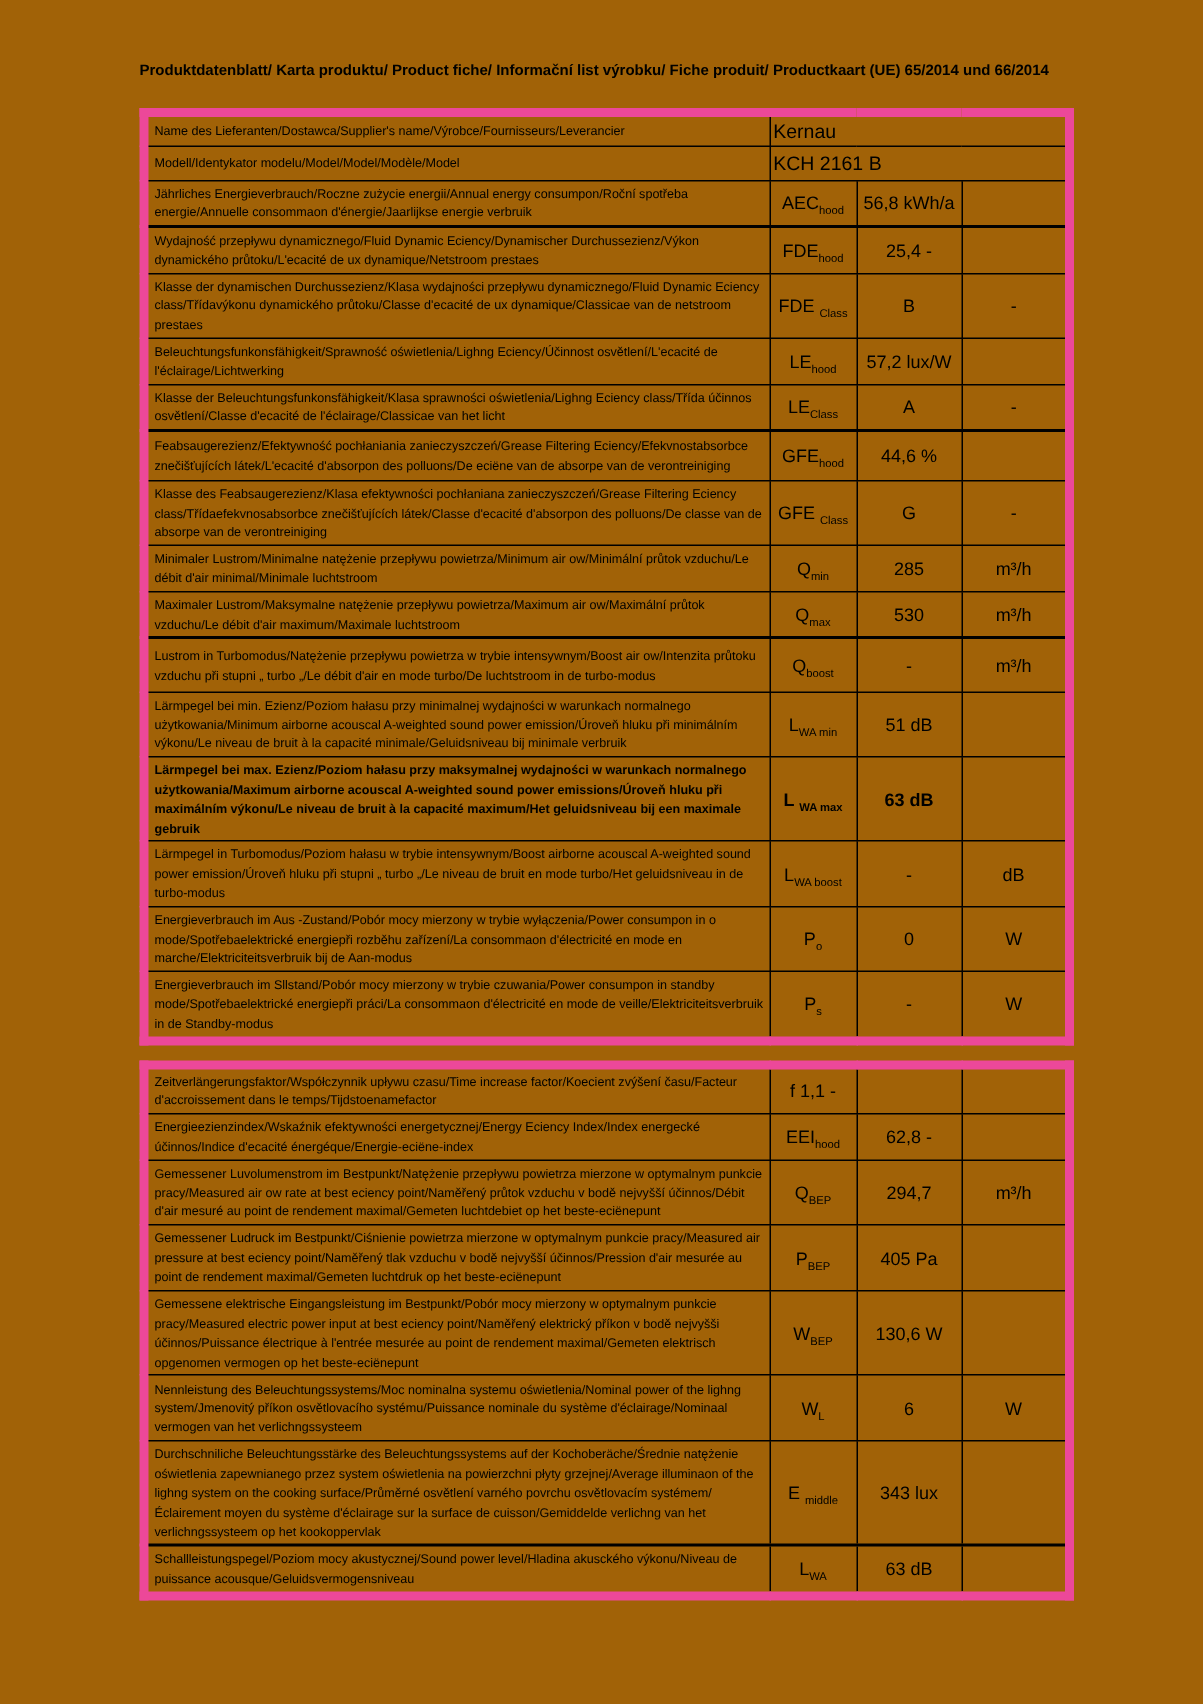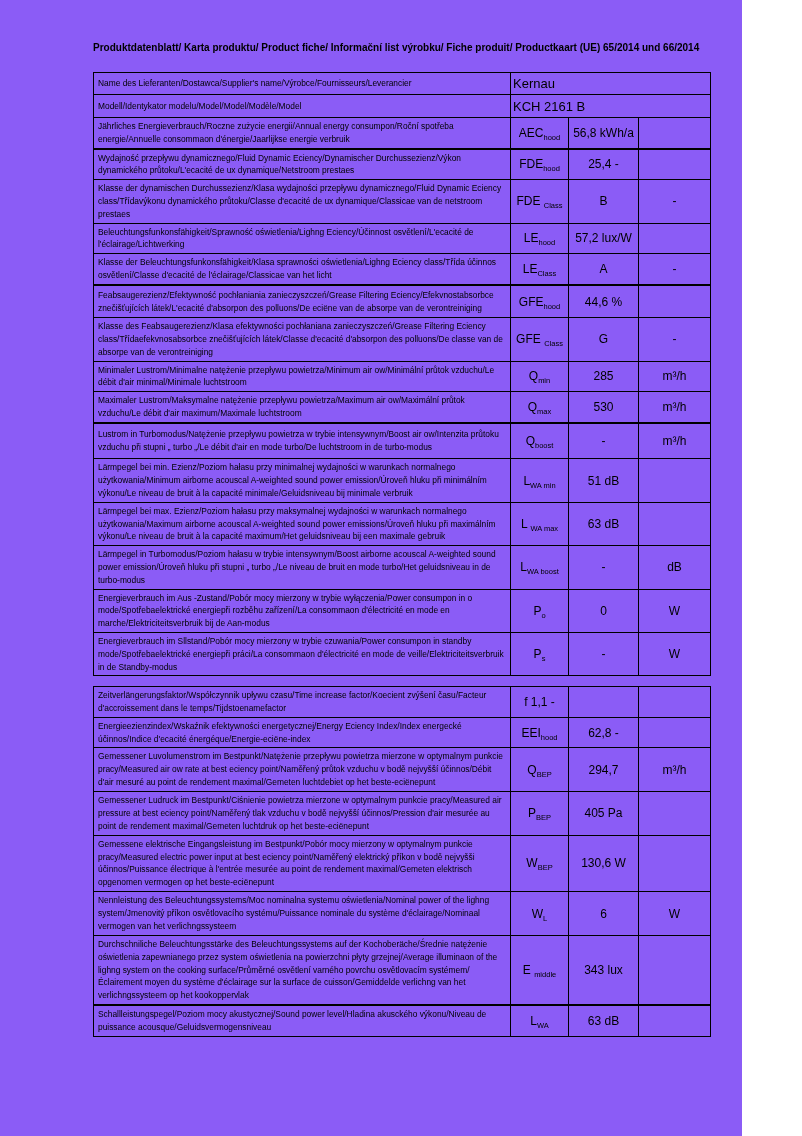--- a/index.html
+++ b/index.html
@@ -1,28 +1,28 @@
 <!DOCTYPE html>
 <html><head>
 <meta charset="utf-8">
 <style>
   html,body { margin:0; padding:0; background:#ffffff; }
   .sheet {
-    position:relative; width:742px; height:1136px; background:#8b5cf6;
+    position:relative; width:802px; height:1136px; background:#a16207;
     font-family:"Liberation Sans", sans-serif; color:#000; overflow:hidden;
   }
   .title {
     position:absolute; left:93px; top:41px; width:618px;
     font-size:10px; font-weight:bold; line-height:14.5px;
   }
   .tables { position:absolute; left:93px; top:72px; width:617px; }
   .gap { height:10px; }
   table.tbl {
     border-collapse:collapse; table-layout:fixed; width:617px;
-    border:1px solid #ec4899;
+    border:6px solid #ec4899;
   }
   table.tbl td { border:1px solid #000; vertical-align:middle; }
   tr.thick td { border-top-width:2px; }
   td.lbl {
     font-size:8.4px; line-height:12.8px; padding:2px 3px 2px 4px;
     text-align:left;
   }
   td.merged { font-size:13px; text-align:left; padding:1px 2px; }
   td.sym { font-size:12px; text-align:center; white-space:nowrap; padding:1px 1px; }
   td.sym .sym-base { white-space:pre; }
@@ -115,21 +115,21 @@
             <td class="sym"><span class="sym-base">Q</span><sub>boost</sub></td>
             <td class="val">-</td>
             <td class="unit">m³/h</td>
           </tr>
           <tr style="height: 41px;">
             <td class="lbl">Lärmpegel bei min. Ezienz/Poziom hałasu przy minimalnej wydajności w warunkach normalnego użytkowania/Minimum airborne acouscal A-weighted sound power emission/Úroveň hluku při minimálním výkonu/Le niveau de bruit à la capacité minimale/Geluidsniveau bij minimale verbruik</td>
             <td class="sym"><span class="sym-base">L</span><sub>WA min</sub></td>
             <td class="val">51 dB</td>
             <td class="unit"></td>
           </tr>
-          <tr style="height: 41px;">
+          <tr style="height: 41px; font-weight: bold;">
             <td class="lbl">Lärmpegel bei max. Ezienz/Poziom hałasu przy maksymalnej wydajności w warunkach normalnego użytkowania/Maximum airborne acouscal A-weighted sound power emissions/Úroveň hluku při maximálním výkonu/Le niveau de bruit à la capacité maximum/Het geluidsniveau bij een maximale gebruik</td>
             <td class="sym"><span class="sym-base">L </span><sub>WA max</sub></td>
             <td class="val">63 dB</td>
             <td class="unit"></td>
           </tr>
           <tr style="height: 40px;">
             <td class="lbl">Lärmpegel in Turbomodus/Poziom hałasu w trybie intensywnym/Boost airborne acouscal A-weighted sound power emission/Úroveň hluku při stupni „ turbo „/Le niveau de bruit en mode turbo/Het geluidsniveau in de turbo-modus</td>
             <td class="sym"><span class="sym-base">L</span><sub>WA boost</sub></td>
             <td class="val">-</td>
             <td class="unit">dB</td>

